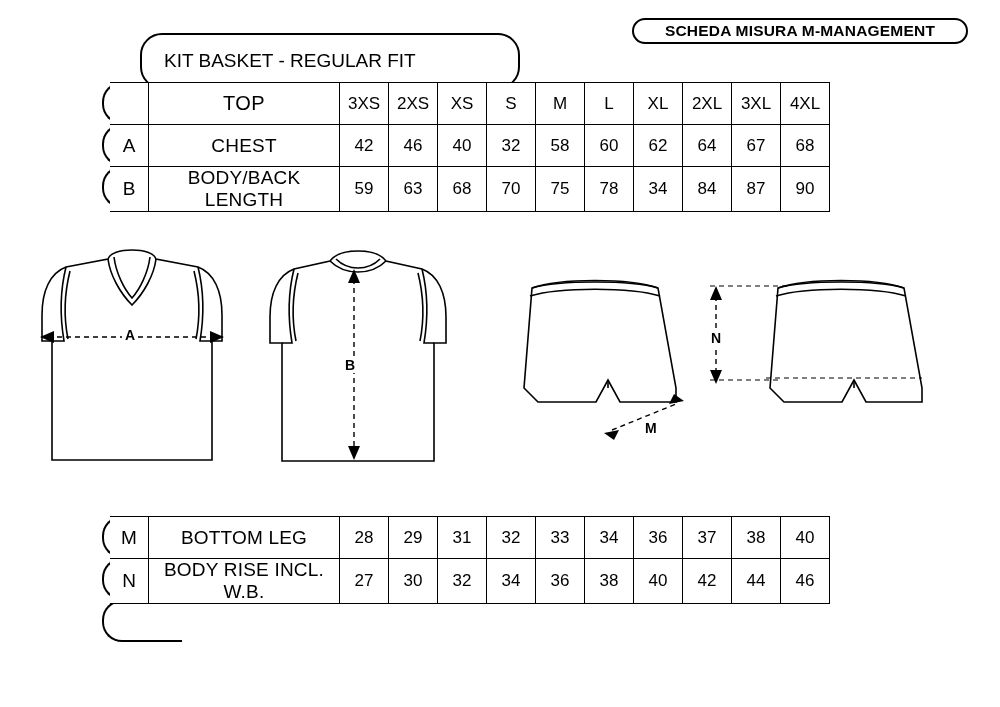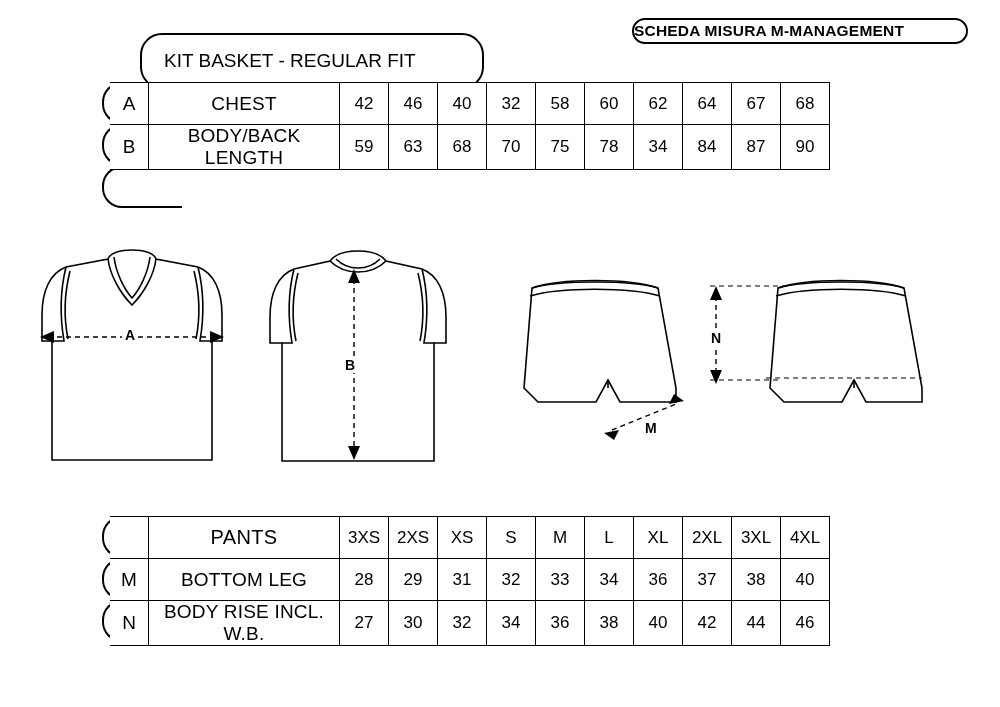--- a/index.html
+++ b/index.html
@@ -21,20 +21,21 @@
   
   #header-badge {
     left: 632px;
     top: 18px;
     width: 336px;
     height: 26px;
     border: 2px solid #000;
     border-radius: 13px;
     display: flex;
     align-items: center;
+    justify-content: center;
     box-sizing: border-box;
   }
   #header-badge .txt {
     font-size: 15.5px;
     font-weight: bold;
     letter-spacing: 0.2px;
     white-space: nowrap;
   }
 
   
@@ -109,31 +110,45 @@
     box-sizing: border-box;
   }
 </style>
 </head>
 <body>
 
 <div class="abs" id="header-badge">
   <span class="txt">SCHEDA MISURA M-MANAGEMENT</span>
 </div>
 
-<div class="titlepill" style="left:140px; top:33px; width:344px; height:56px;">
+<div class="titlepill" style="left:140px; top:33px; width:380px; height:56px;">
   <span class="t">KIT BASKET - REGULAR FIT</span>
 </div>
 
 <div class="hdrpill" style="left:102px; top:82px; width:80px; height:42px;"></div>
 <div class="hdrpill" style="left:102px; top:124px; width:80px; height:42px;"></div>
 <div class="hdrpill" style="left:102px; top:166px; width:80px; height:42px;"></div>
 
 <div class="sizetable" style="left:110px; top:82px;">
   <table class="grid">
     <tbody>
+      <tr>
+        <td class="rowcode" style="border-left:none;"></td>
+        <td class="rowname hdr-label">TOP</td>
+        <td class="sz">3XS</td>
+        <td class="sz">2XS</td>
+        <td class="sz">XS</td>
+        <td class="sz">S</td>
+        <td class="sz">M</td>
+        <td class="sz">L</td>
+        <td class="sz">XL</td>
+        <td class="sz">2XL</td>
+        <td class="sz">3XL</td>
+        <td class="sz">4XL</td>
+      </tr>
       <tr>
         <td class="rowcode" style="border-left:none;">A</td>
         <td class="rowname">CHEST</td>
         <td class="sz">42</td>
         <td class="sz">46</td>
         <td class="sz">40</td>
         <td class="sz">32</td>
         <td class="sz">58</td>
         <td class="sz">60</td>
         <td class="sz">62</td>
@@ -262,34 +277,20 @@
 </div>
 
 <div class="hdrpill" style="left:102px; top:516px; width:80px; height:42px;"></div>
 <div class="hdrpill" style="left:102px; top:558px; width:80px; height:42px;"></div>
 <div class="hdrpill" style="left:102px; top:600px; width:80px; height:42px;"></div>
 
 <div class="sizetable" style="left:110px; top:516px;">
   <table class="grid">
     <tbody>
       <tr>
-        <td class="rowcode" style="border-left:none;"></td>
-        <td class="rowname hdr-label">PANTS</td>
-        <td class="sz">3XS</td>
-        <td class="sz">2XS</td>
-        <td class="sz">XS</td>
-        <td class="sz">S</td>
-        <td class="sz">M</td>
-        <td class="sz">L</td>
-        <td class="sz">XL</td>
-        <td class="sz">2XL</td>
-        <td class="sz">3XL</td>
-        <td class="sz">4XL</td>
-      </tr>
-      <tr>
         <td class="rowcode" style="border-left:none;">M</td>
         <td class="rowname">BOTTOM LEG</td>
         <td class="sz">28</td>
         <td class="sz">29</td>
         <td class="sz">31</td>
         <td class="sz">32</td>
         <td class="sz">33</td>
         <td class="sz">34</td>
         <td class="sz">36</td>
         <td class="sz">37</td>

